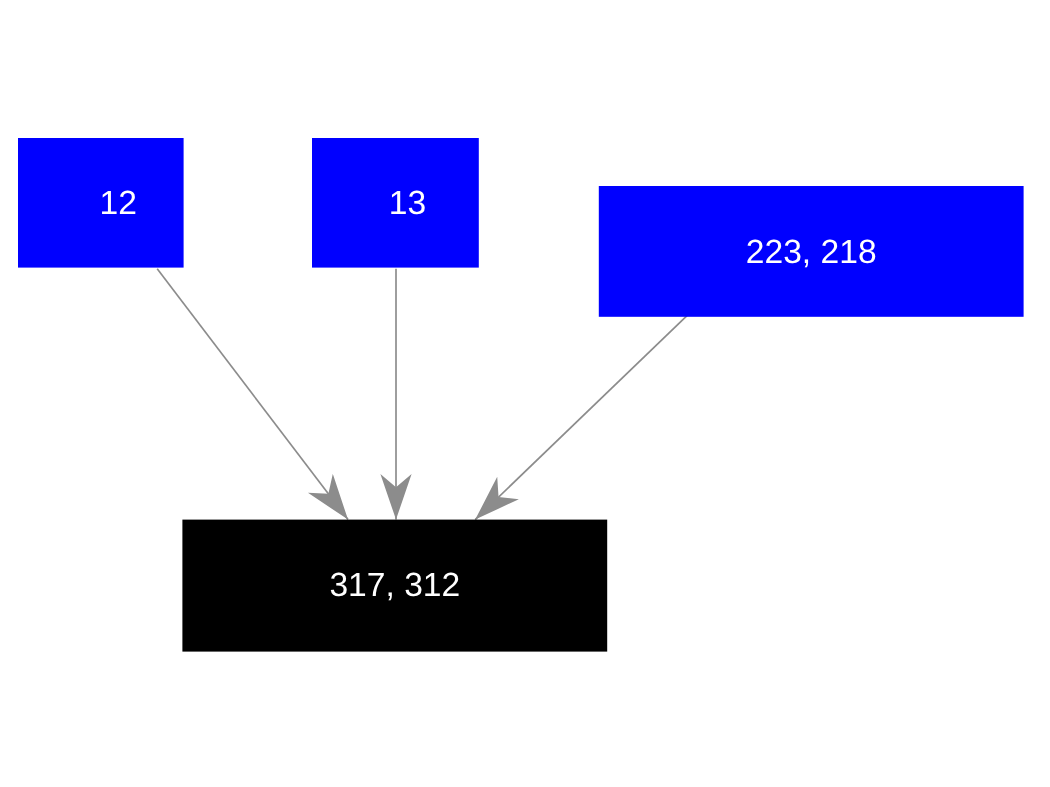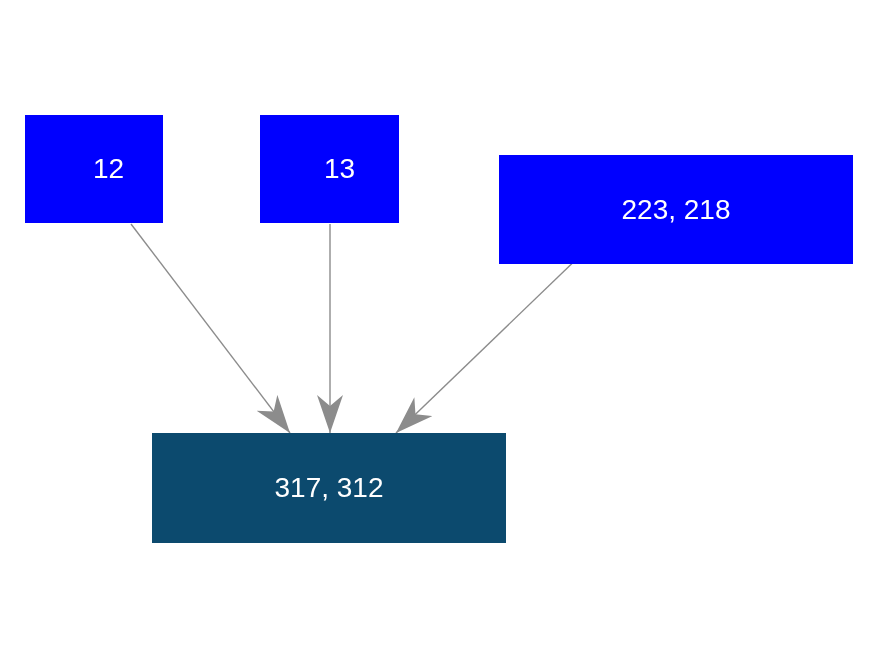--- a/index.html
+++ b/index.html
@@ -25,21 +25,21 @@
   .node {
     position: absolute;
     display: flex;
     align-items: center;
     justify-content: center;
     font-size: 28px;
     line-height: 1;
     user-select: none;
     box-sizing: border-box;
   }
-  .node-12   { left: 25px;  top: 115px; width: 138px; height: 108px; padding-left: 29px; }
+  .node-12   { left: 15px;  top: 115px; width: 138px; height: 108px; padding-left: 29px; }
   .node-13   { left: 260px; top: 115px; width: 139px; height: 108px; padding-left: 20px; }
   .node-223  { left: 499px; top: 114px; width: 354px; height: 109px; margin-top: 41px; }
   .node-317  { left: 152px; top: 433px; width: 354px; height: 110px; }
 </style>
 </head>
 <body>
 
 <div class="canvas" style="background: rgb(255, 255, 255);">
 
   <svg class="edges-layer" width="875" height="656" viewBox="0 0 875 656" xmlns="http://www.w3.org/2000/svg">
@@ -58,17 +58,17 @@
   </div>
 
   <div class="node node-13" style="background: rgb(0, 0, 255); color: rgb(255, 255, 255);">
     <span>13</span>
   </div>
 
   <div class="node node-223" style="background: rgb(0, 0, 255); color: rgb(255, 255, 255);">
     <span>223, 218</span>
   </div>
 
-  <div class="node node-317" style="background: #0c4a6e; color: rgb(255, 255, 255);">
+  <div class="node node-317" style="background: #000000; color: rgb(255, 255, 255);">
     <span>317, 312</span>
   </div>
 
 </div>
 
 </body></html>

